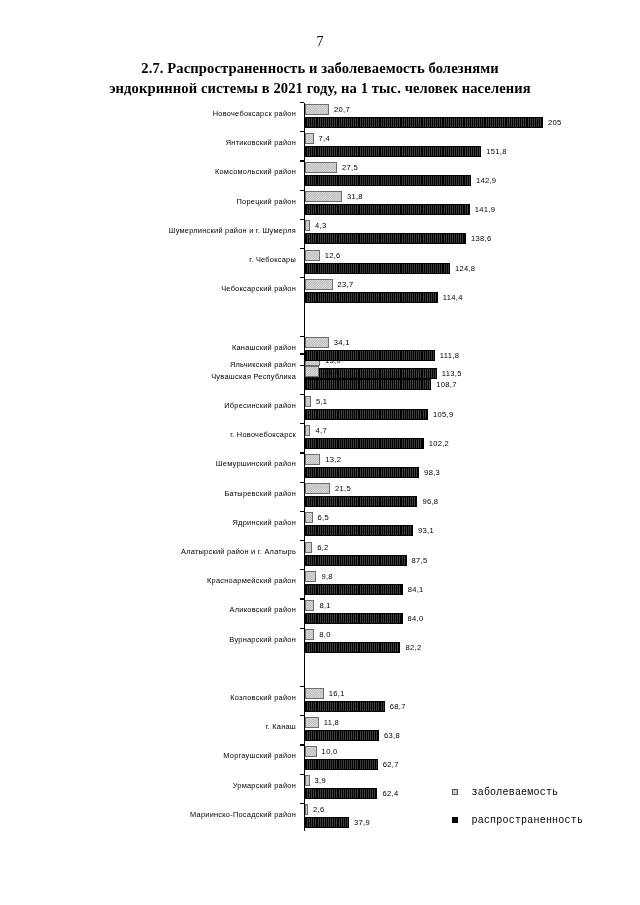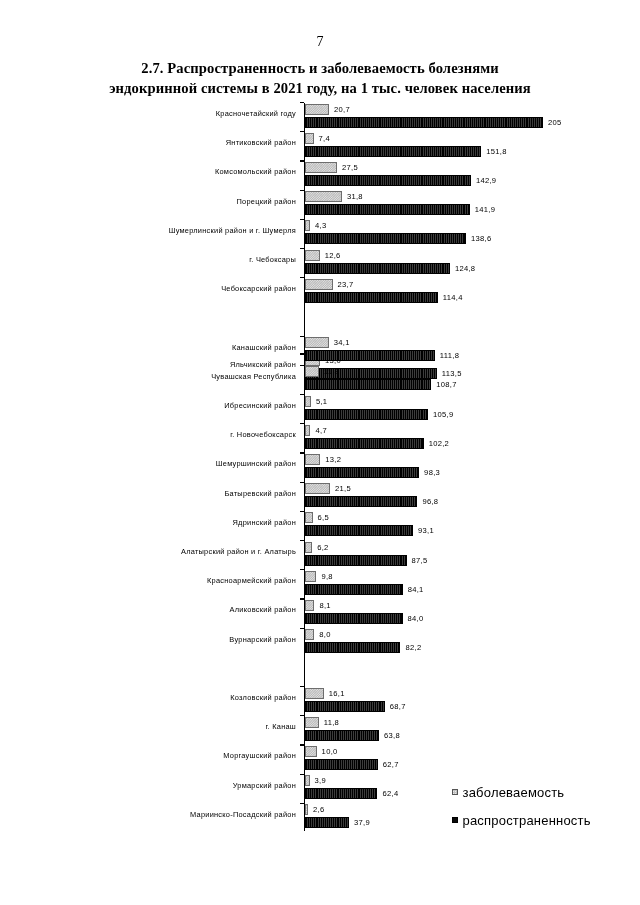--- a/index.html
+++ b/index.html
@@ -147,43 +147,44 @@
     background-color: #c2c2c2;
     background-image:
       linear-gradient(45deg, #eaeaea 25%, transparent 25%, transparent 75%, #eaeaea 75%);
     background-size: 2px 2px;
   }
   .legend-swatch.prevalence {
     background-color: #0a0a0a;
     border-color: #000;
   }
   .legend-label {
-    font-size: 13px;
+    font-size: 10px;
     line-height: 9px;
     letter-spacing: 0.2px;
-    margin-left: 5px;
+    margin-left: 14px;
     white-space: nowrap;
+    font-family: Liberation Mono, monospace;
   }
 </style>
 </head>
 <body>
 
 <div class="page-number">7</div>
 
 <div class="chart-title">
   <div>2.7. Распространенность и заболеваемость болезнями</div>
   <div>эндокринной системы в 2021 году, на 1 тыс. человек населения</div>
 </div>
 
 <div id="plot">
   <div class="axis-line"></div>
 
 <div class="cat-group" style="top: 2px;">
       <div class="tick"></div>
-      <div class="cat-label">Красночетайский году</div>
+      <div class="cat-label">Новочебоксарск район</div>
       <div class="bar-row incidence">
         <div class="bar incidence" style="width: 24.0322px;"></div>
         <span class="bar-value">20,7</span>
       </div>
       <div class="bar-row prevalence">
         <div class="bar prevalence" style="width: 238px;"></div>
         <span class="bar-value">205</span>
       </div>
     </div>
     <div class="cat-group" style="top: 31.2px;">

